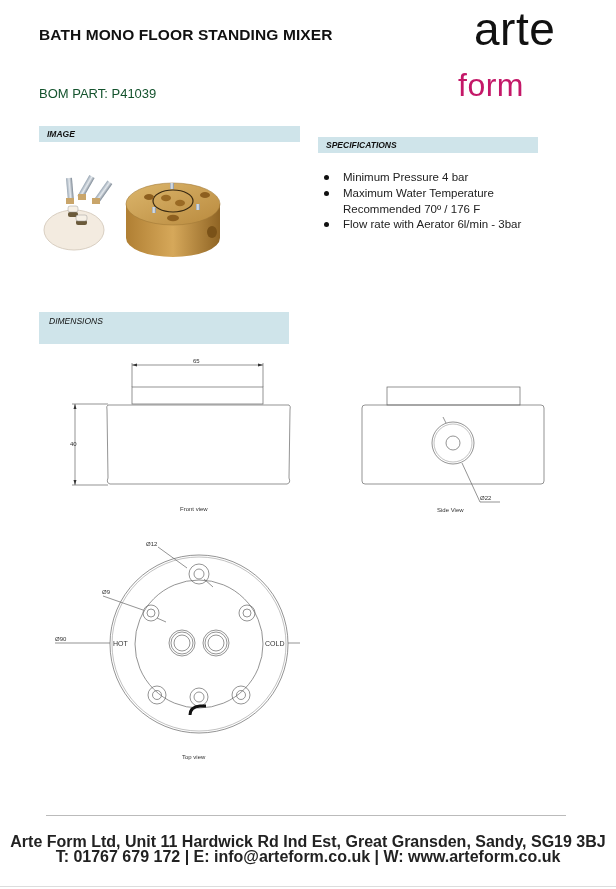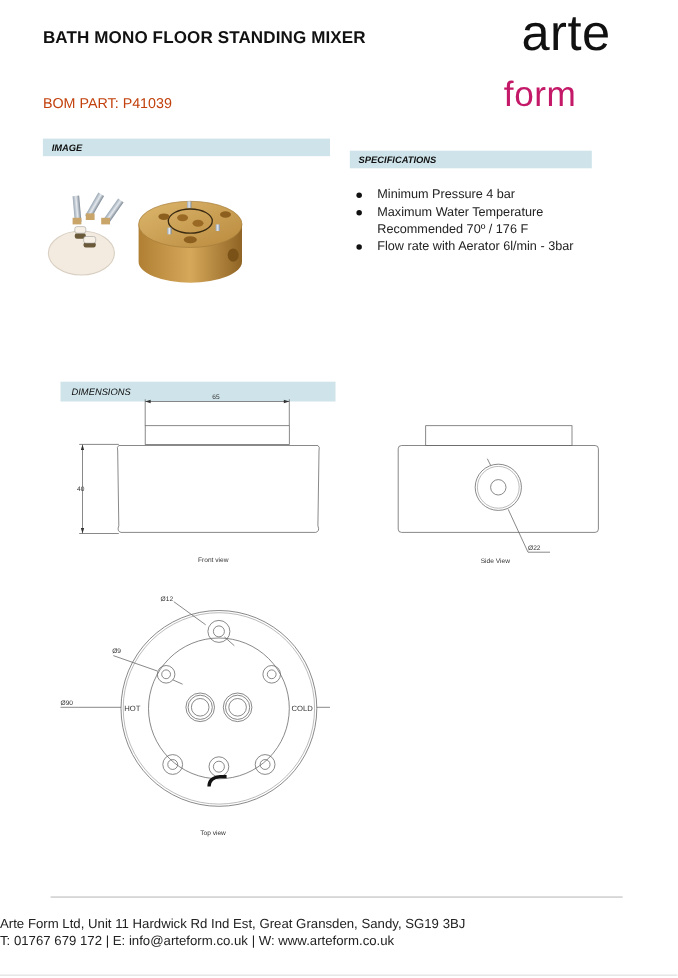--- a/index.html
+++ b/index.html
@@ -1,34 +1,34 @@
 <!DOCTYPE html>
 <html><head>
 <meta charset="utf-8">
 <style>
   html, body { margin:0; padding:0; background:#ffffff; }
   body { width:616px; height:889px; position:relative; overflow:hidden;
          font-family:"Liberation Sans", sans-serif; color:#111; }
   .abs { position:absolute; }
   .title { left:39px; top:26px; font-size:15.5px; font-weight:bold; letter-spacing:0.1px; color:#111; }
-  .bom { left:39px; top:86px; font-size:13px; color:#c2410c; }
+  .bom { left:39px; top:86px; font-size:13px; color:#14532d; }
   .logo-top { left:458px; top:6px; font-size:46px; line-height:46px; color:#111; font-weight:normal; letter-spacing:0.5px;margin-left:16px;}
   .logo-bot { left:458px; top:62px; font-size:32px; line-height:46px; color:#c41868; letter-spacing:0.5px;}
   .bar { background:#cfe4ea; height:16px; }
   .bar span { font-size:8.5px; font-weight:bold; font-style:italic; color:#111; position:absolute; left:8px; top:3px; }
   .bar-img { left:39px; top:126px; width:261px; }
   .bar-spec { left:318px; top:137px; width:220px; }
-  .bar-dim { left:55px; top:312px; width:250px; height:18px;margin-top:35px; }
+  .bar-dim { left:39px; top:312px; width:250px; height:32px; }
   .bar-dim span { font-weight:normal; top:4px; left:10px; }
   .spec-list { left:322px; top:170px; margin:0; padding:0; list-style:none; font-size:11.5px; color:#222; }
   .spec-list li { position:relative; padding-left:21px; line-height:15.8px; }
   .spec-list li .dot { position:absolute; left:2px; top:5px; width:5px; height:5px; background:#111; border-radius:50%; }
   .footer-line { left:46px; top:815px; width:520px; height:1px; background:#bbb; }
   .footer-line2 { left:0; top:886px; width:616px; height:1px; background:#ddd; }
-  .addr { left:0; width:616px; text-align:left; font-size:12px; color:#222; }
+  .addr { left:0; width:616px; text-align:center; font-size:16px; color:#222;font-weight:bold; }
   .lbl { font-family:"Liberation Sans", sans-serif; font-size:6px; fill:#333; }
   .lblm { font-family:"Liberation Sans", sans-serif; font-size:7px; fill:#333; }
 </style>
 </head>
 <body>
 
 <div class="abs title">BATH MONO FLOOR STANDING MIXER</div>
 <div class="abs bom">BOM PART: P41039</div>
 
 <div class="abs logo-top">arte</div>

